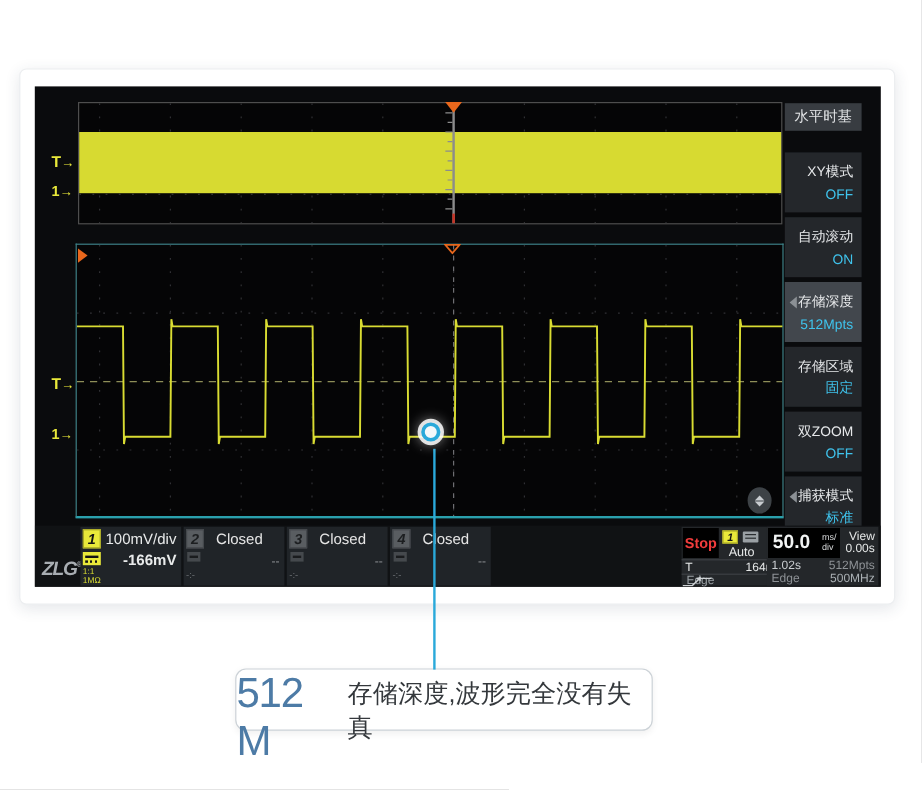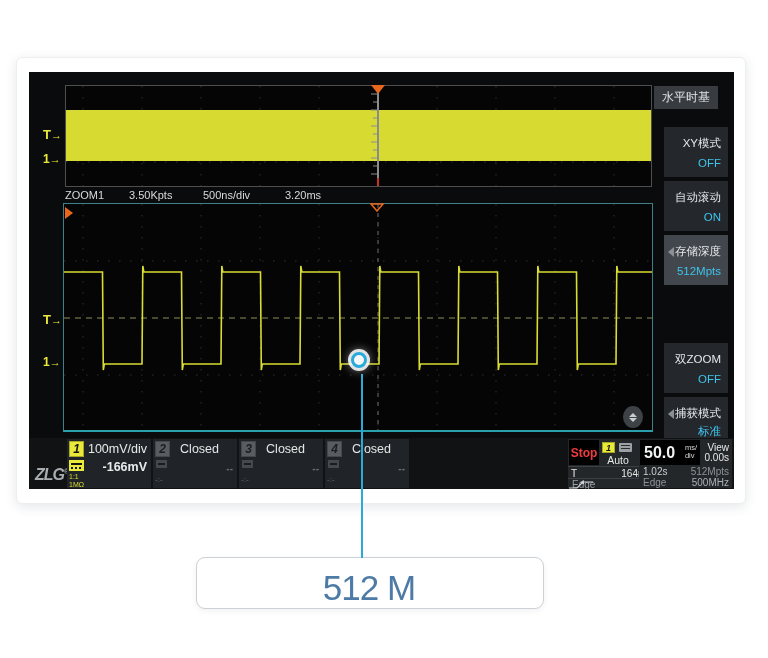--- a/index.html
+++ b/index.html
@@ -43,21 +43,21 @@
             background:rgba(70,75,80,.88); display:flex; flex-direction:column;
             align-items:center; justify-content:center; gap:1px; }
   .chev { width:0; height:0; border-left:4px solid transparent; border-right:4px solid transparent; }
   .chev.up { border-bottom:4px solid #c9cdd1; }
   .chev.down { border-top:4px solid #c9cdd1; }
 
   
   .menu { position:absolute; left:625px; top:14px; width:64px; height:403px; }
   .menu-header { position:absolute; left:0; top:0; width:100%; height:23px; background:#383c41;
                  color:#e2e4e6; font-size:12px; display:flex; align-items:center; justify-content:center; }
-  .menu-item { position:absolute; left:0; width:100%; height:50px; background:#24272b;margin-left:10px; }
+  .menu-item { position:absolute; left:0; width:100%; height:50px; background:#24272b; }
   .menu-item.selected { background:#42474d; }
   .menu-item .lbl { position:absolute; right:7px; top:9px; font-size:11.5px; color:#e6e8ea; white-space:nowrap; }
   .menu-item .val { position:absolute; right:7px; bottom:8px; font-size:11.5px; color:#3fc3ec; white-space:nowrap; }
   .menu-item .larr { display:none; position:absolute; left:4px; top:12px; width:0; height:0;
         border-top:5px solid transparent; border-bottom:5px solid transparent; border-right:6px solid #8b9095; }
   .menu-item.has-arrow .larr { display:block; }
 
   
   .bottombar { position:absolute; left:0; top:366px; width:705px; height:51px; background:#101214; }
   .logo { position:absolute; left:6px; bottom:5px; color:#a8adb2; font-size:16px; font-weight:bold;
@@ -114,21 +114,21 @@
   .tbrow .r { position:absolute; right:3px; top:0; color:#8e9296; }
   .tbrow .r.lt { color:#aab0b4; }
 
   
   .callout-line { position:absolute; left:361px; top:374px; width:2px; height:184px; background:#2aa9da; z-index:30; }
   .callout-dot { position:absolute; left:351px; top:352px; width:16px; height:16px; border-radius:50%;
                  background:#f4f8fa; border:3px solid #2aa9da; z-index:31;
                  box-shadow:0 0 0 3px rgba(255,255,255,.85), 0 0 12px rgba(255,255,255,.95); }
   .callout-box { position:absolute; left:196px; top:557px; width:348px; height:52px; background:#fff;
                  border:1px solid #ccd2d7; border-radius:9px; box-shadow:0 2px 6px rgba(0,0,0,.06);
-                 display:flex; align-items:flex-end; justify-content:center; z-index:29; }
+                 display:flex; align-items:flex-start; justify-content:center; z-index:29; }
   .callout-box .big { color:#4d7ba6; font-size:35px; letter-spacing:-1px; margin-right:2px; }
   .callout-box .txt { color:#34383c; font-size:21px; font-weight:500; padding-top:6px; }
 
   svg { display:block; position:absolute; left:0; top:0; }
 </style>
 </head>
 <body>
 
 <div class="page">
   <div class="card">
@@ -172,26 +172,20 @@
         <div class="tri-down-solid"></div>
       </div>
 
       <div class="marker" style="top:55px">
         <span>T</span><span class="arr">→</span>
       </div>
       <div class="marker small" style="top:80px">
         <span>1</span><span class="arr">→</span>
       </div>
 
-      <div class="zoombar">
-        <span style="left:0">ZOOM1</span>
-        <span style="left:64px">3.50Kpts</span>
-        <span style="left:138px">500ns/div</span>
-        <span style="left:220px">3.20ms</span>
-      </div>
 
       <div class="panel-zoom">
         <svg id="grid-zoom" width="588" height="226">
             <line x1="19" y1="0" x2="19" y2="226" stroke="#303034" stroke-width="1" stroke-dasharray="1.5 9.5"></line>
             <line x1="78" y1="0" x2="78" y2="226" stroke="#303034" stroke-width="1" stroke-dasharray="1.5 9.5"></line>
             <line x1="137" y1="0" x2="137" y2="226" stroke="#303034" stroke-width="1" stroke-dasharray="1.5 9.5"></line>
             <line x1="196" y1="0" x2="196" y2="226" stroke="#303034" stroke-width="1" stroke-dasharray="1.5 9.5"></line>
             <line x1="255" y1="0" x2="255" y2="226" stroke="#303034" stroke-width="1" stroke-dasharray="1.5 9.5"></line>
             <line x1="314" y1="0" x2="314" y2="226" stroke="#303034" stroke-width="1" stroke-dasharray="1.5 9.5"></line>
             <line x1="373" y1="0" x2="373" y2="226" stroke="#303034" stroke-width="1" stroke-dasharray="1.5 9.5"></line>
@@ -234,20 +228,25 @@
         <div class="menu-item" style="top:95px">
 
           <div class="lbl">自动滚动</div>
           <div class="val">ON</div>
         </div>
         <div class="menu-item selected has-arrow" style="top:149px">
           <div class="larr"></div>
           <div class="lbl">存储深度</div>
           <div class="val">512Mpts</div>
         </div>
+        <div class="menu-item" style="top:203px">
+
+          <div class="lbl">存储区域</div>
+          <div class="val">固定</div>
+        </div>
         <div class="menu-item" style="top:257px">
 
           <div class="lbl">双ZOOM</div>
           <div class="val">OFF</div>
         </div>
         <div class="menu-item has-arrow" style="top:311px">
           <div class="larr"></div>
           <div class="lbl">捕获模式</div>
           <div class="val">标准</div>
         </div>
@@ -343,14 +342,15 @@
           </div>
         </div>
       </div>
     </div>
   </div>
 
   <div class="callout-line"></div>
   <div class="callout-dot"></div>
   <div class="callout-box">
     <span class="big">512 M</span>
+    <span class="txt">存储深度,波形完全没有失真</span>
   </div>
 </div>
 
 </body></html>

